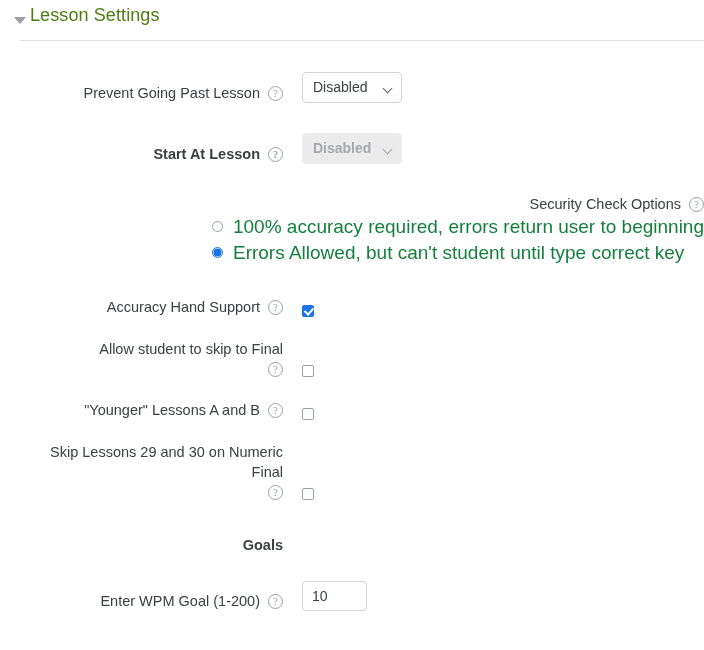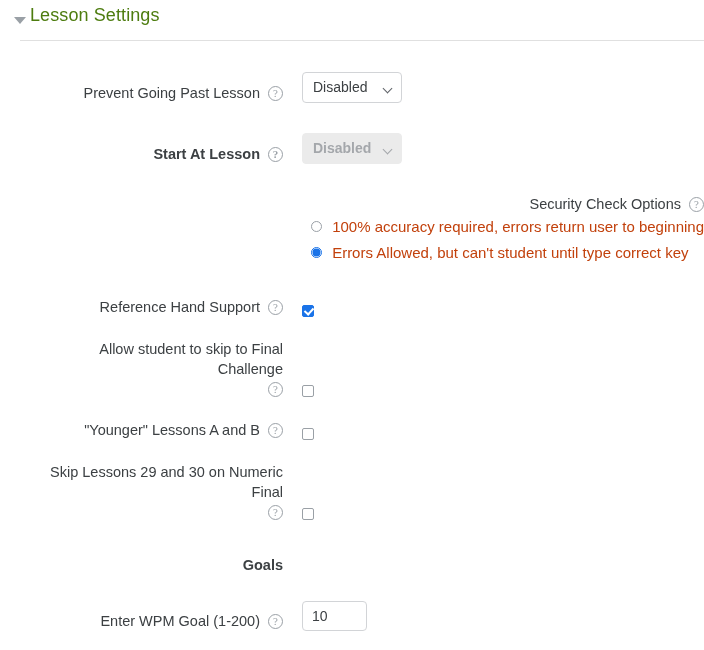--- a/index.html
+++ b/index.html
@@ -171,22 +171,22 @@
     position: absolute;
     left: 2px;
     top: 2px;
     width: 5px;
     height: 5px;
     border-radius: 50%;
     background: #1a73e8;
     box-shadow: 0 0 0 1.5px #1a73e8;
   }
   .radio-label {
-    font-size: 15px;
-    color: #c2410c;
+    font-size: 19px;
+    color: #15803d;
     line-height: 19px;
     margin-left: 10px;
     white-space: nowrap;
   }
 
   
   .checkbox {
     width: 12px;
     height: 12px;
     border: 1px solid #9aa0a6;
@@ -288,32 +288,31 @@
         <div class="radio-item">
           <span class="radio checked"></span>
           <span class="radio-label">Errors Allowed, but can't student until type correct key</span>
         </div>
       </div>
     </div>
   </div>
 
   <div class="row r4">
     <div class="label-col">
-      <span class="label-text">Reference Hand Support</span>
+      <span class="label-text">Accuracy Hand Support</span>
       <span class="help-icon">?</span>
     </div>
     <div class="control-col">
       <div class="checkbox checked"></div>
     </div>
   </div>
 
   <div class="row r5">
     <div class="label-col">
       <span class="label-line label-text">Allow student to skip to Final</span>
-      <span class="label-line label-text">Challenge</span>
       <span class="label-line"><span class="help-icon wrapped">?</span></span>
     </div>
     <div class="control-col">
       <div class="checkbox"></div>
     </div>
   </div>
 
   <div class="row r6">
     <div class="label-col">
       <span class="label-text">"Younger" Lessons A and B</span>

